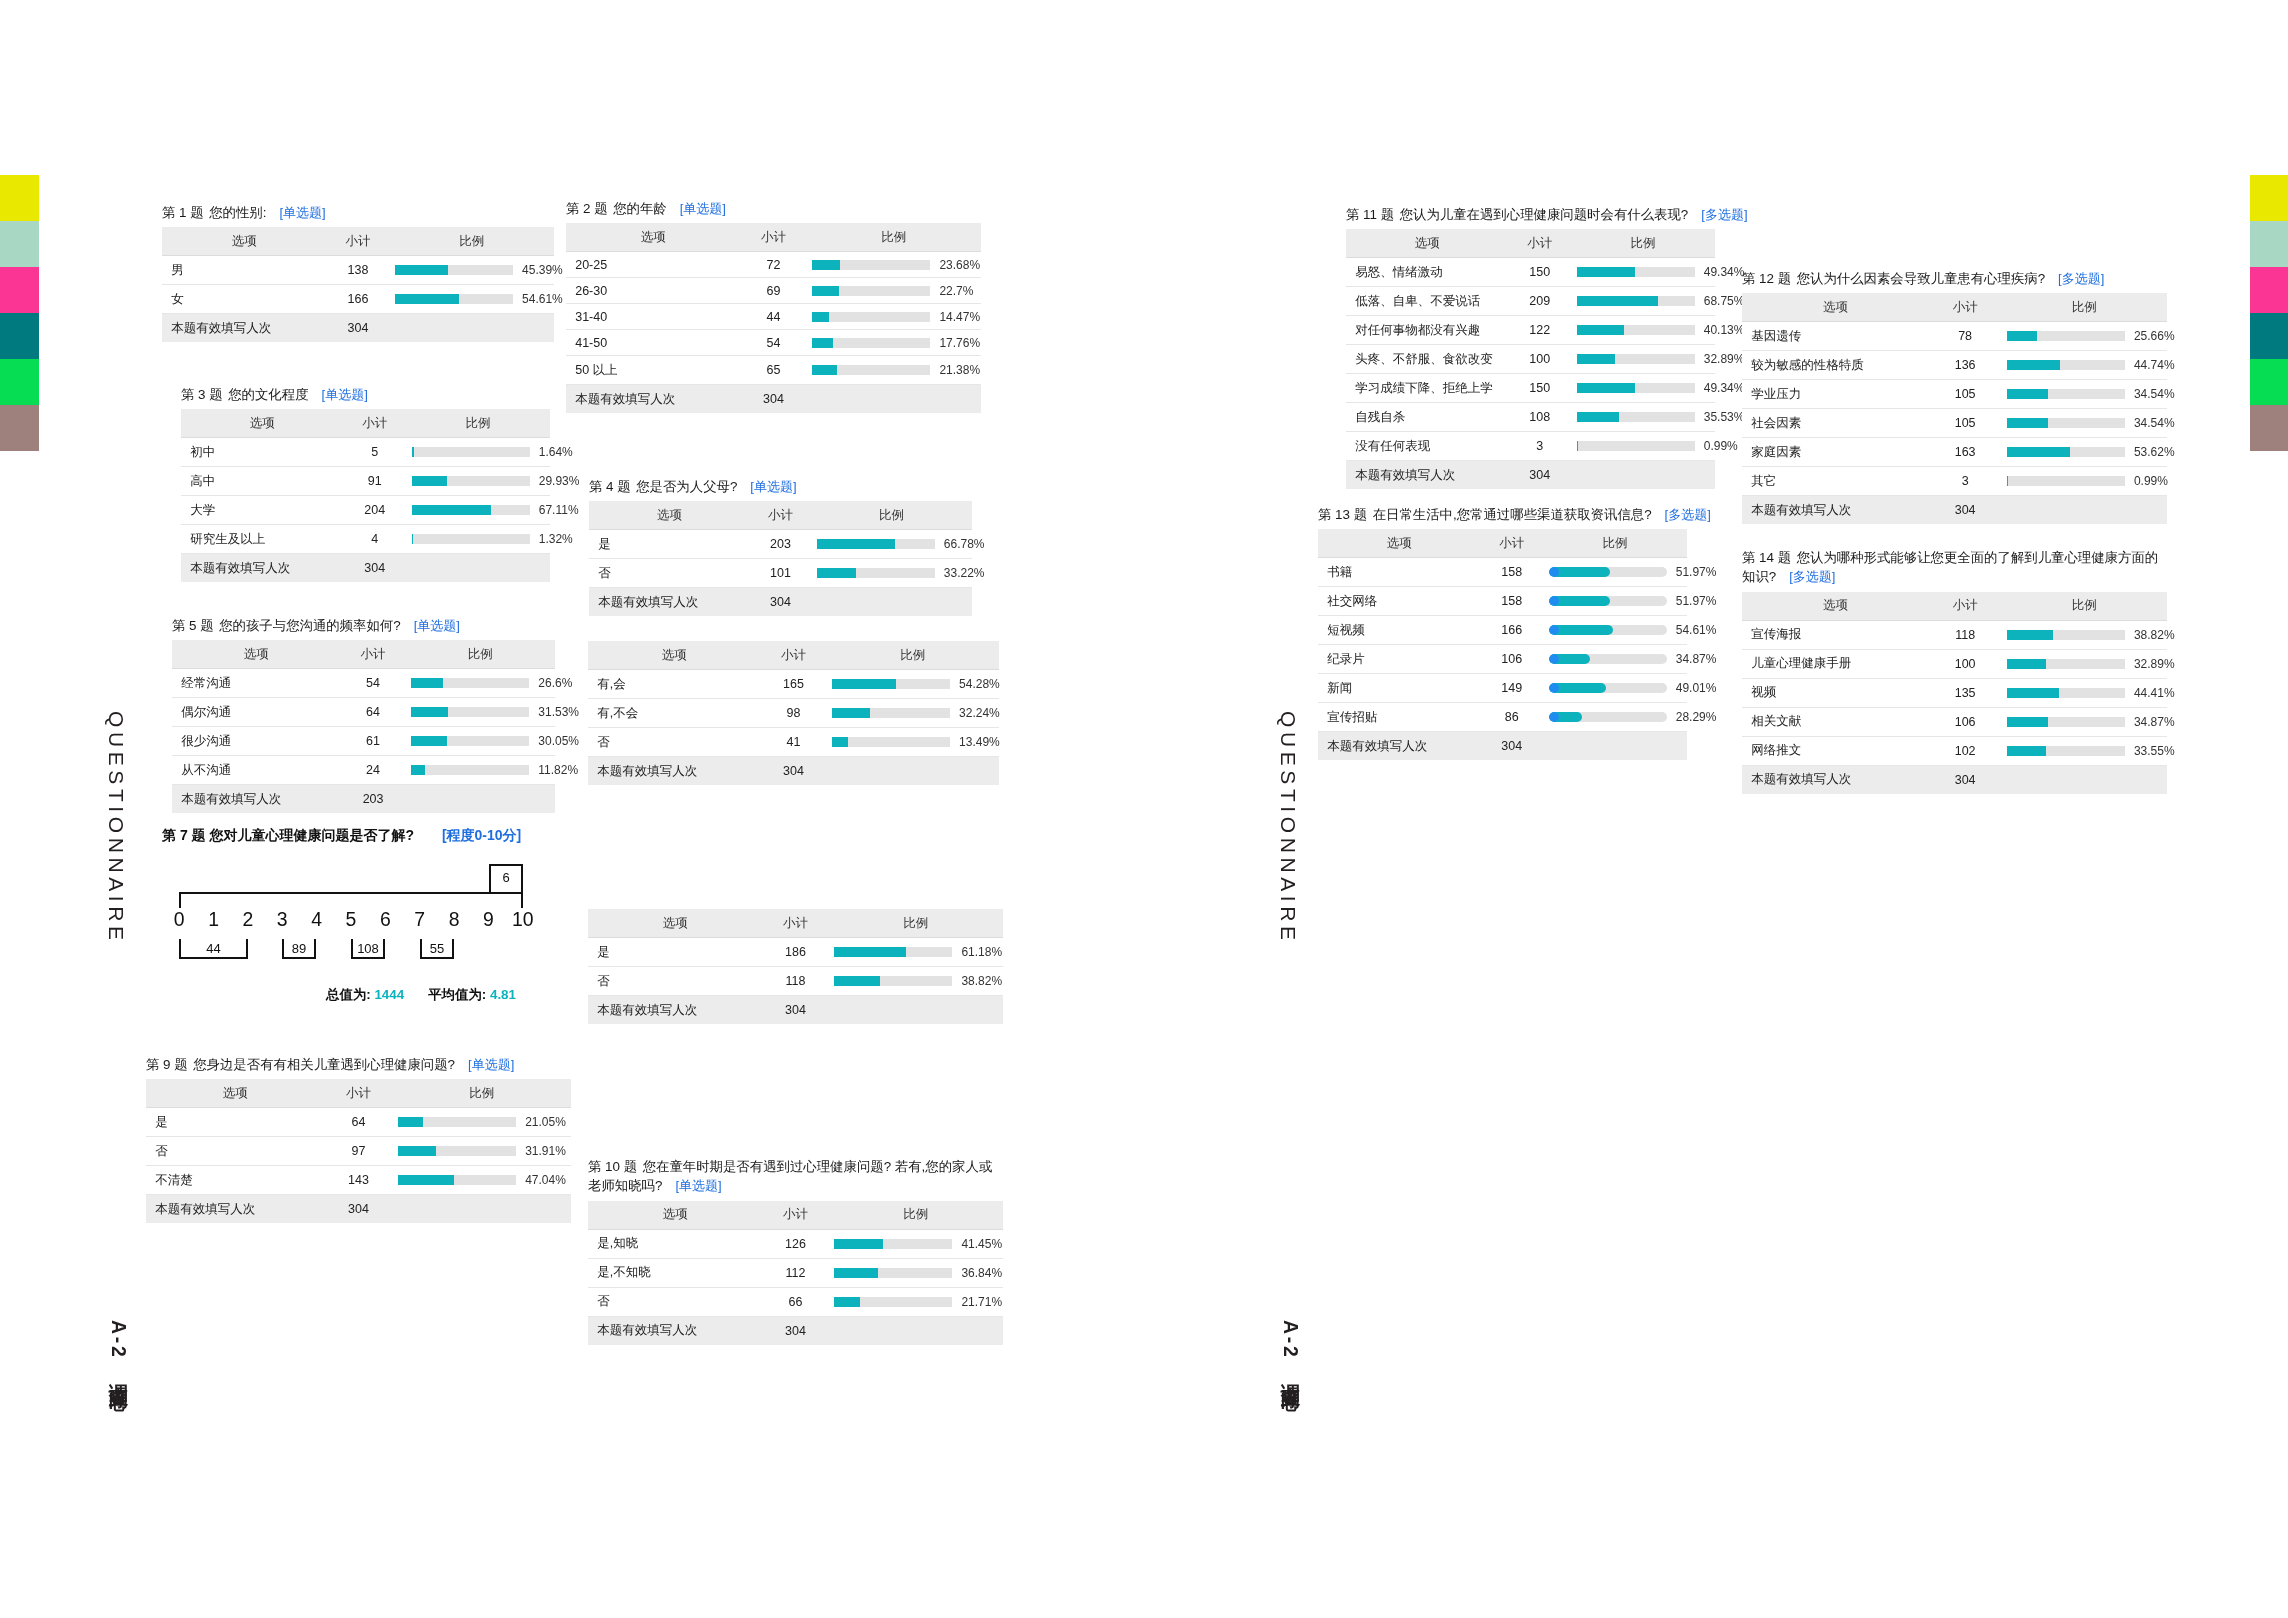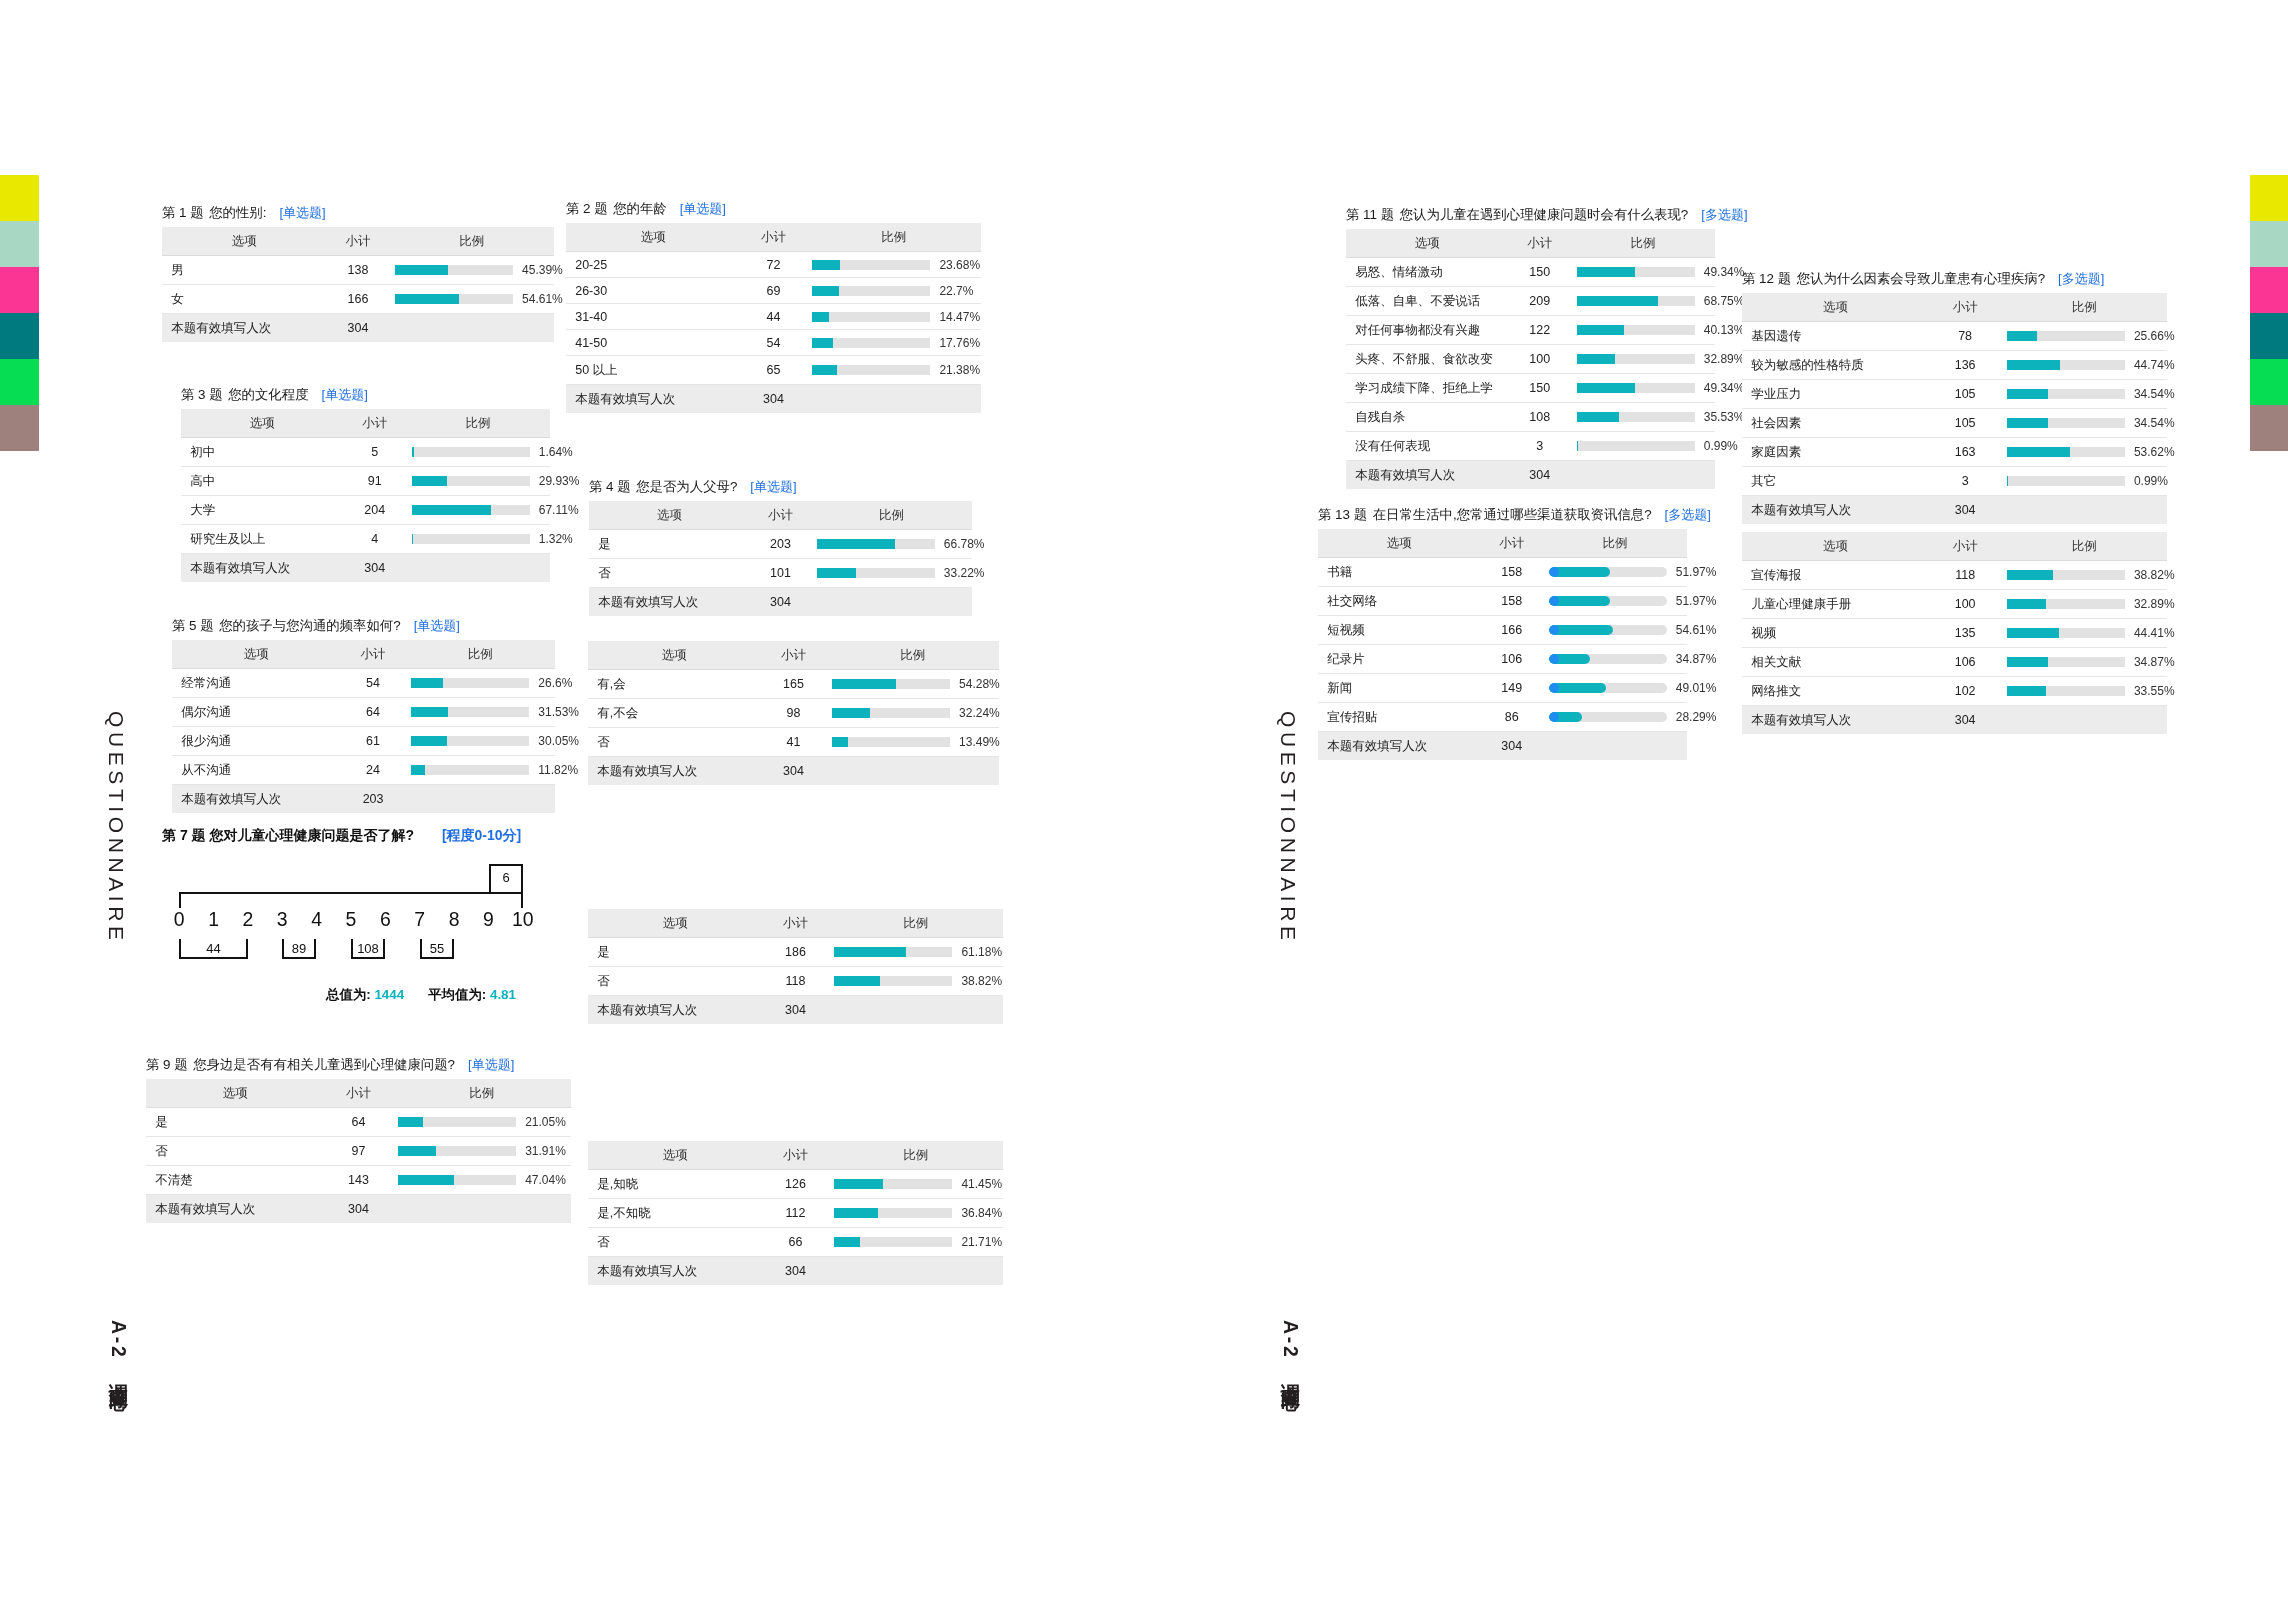--- a/index.html
+++ b/index.html
@@ -600,20 +600,21 @@
           </tr>
           <tr class="total">
             <td class="opt">本题有效填写人次</td>
             <td class="cnt">304</td>
             <td></td>
           </tr>
         </tbody>
       </table>
     </div>
   <div id="q10" class="qblock" style="left:588px;  top:1141px; width:415px;">
+      <div class="qtitle wrap"><span class="qno">第 10 题</span><span>您在童年时期是否有遇到过心理健康问题? 若有,您的家人或老师知晓吗?</span><span class="qtype">[单选题]</span></div>
       <table class="qt">
         <colgroup>
           <col style="width:42%">
           <col style="width:16%">
           <col style="width:42%">
         </colgroup>
         <thead>
           <tr>
             <th>选项</th>
             <th class="cnt">小计</th>
@@ -959,20 +960,21 @@
           </tr>
           <tr class="total">
             <td class="opt">本题有效填写人次</td>
             <td class="cnt">304</td>
             <td></td>
           </tr>
         </tbody>
       </table>
     </div>
   <div id="q14" class="qblock" style="left:1742px; top:532px;  width:425px;">
+      <div class="qtitle wrap"><span class="qno">第 14 题</span><span>您认为哪种形式能够让您更全面的了解到儿童心理健康方面的知识?</span><span class="qtype">[多选题]</span></div>
       <table class="qt">
         <colgroup>
           <col style="width:44%">
           <col style="width:17%">
           <col style="width:39%">
         </colgroup>
         <thead>
           <tr>
             <th>选项</th>
             <th class="cnt">小计</th>

